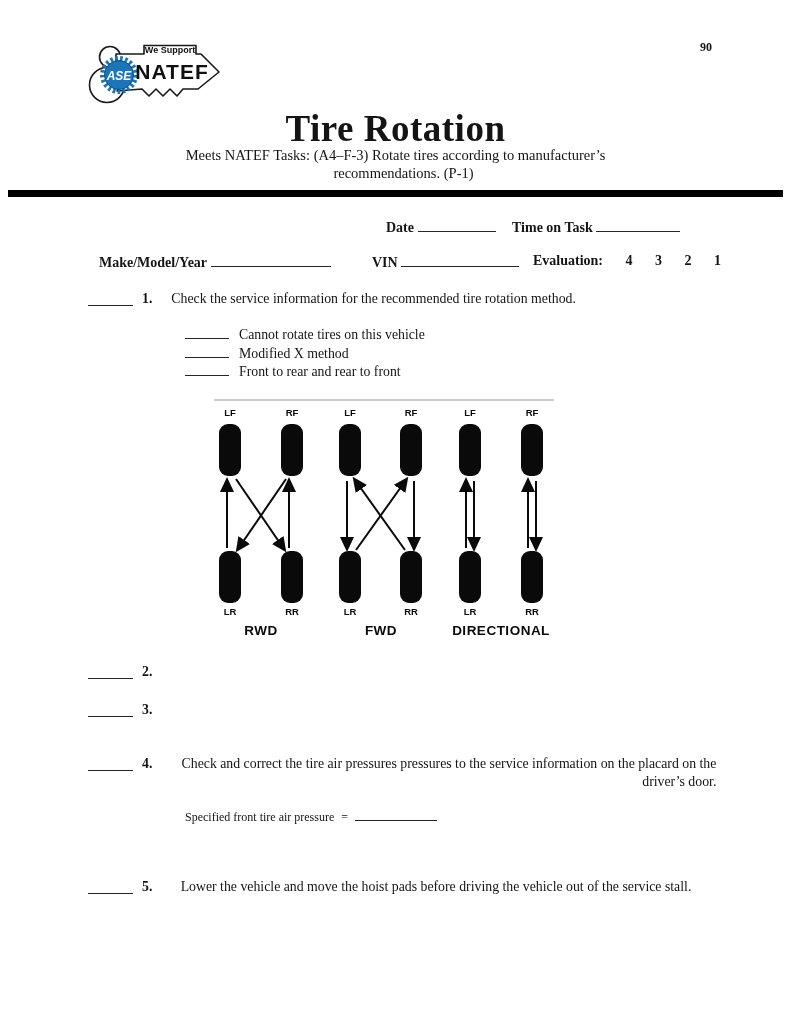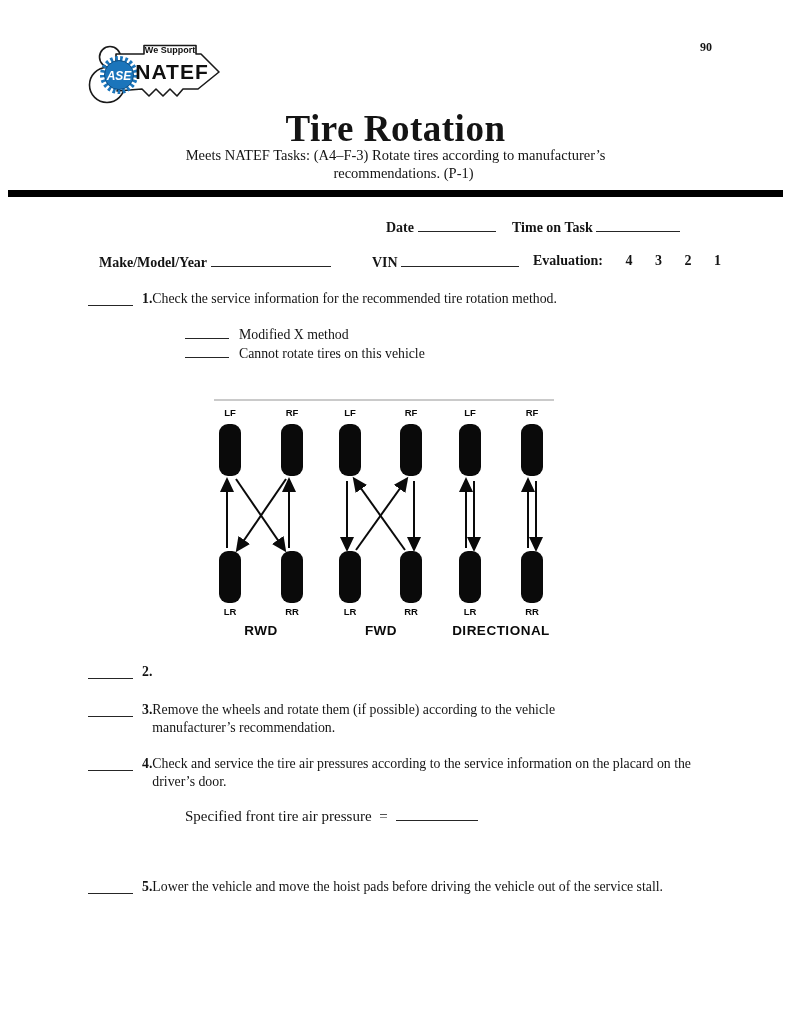--- a/index.html
+++ b/index.html
@@ -18,24 +18,24 @@
   .blank{
     display:inline-block; border-bottom:1.4px solid #262626;
     height:13px; vertical-align:baseline;
   }
   .field{font-size:14px; white-space:nowrap;}
   .field .lbl{font-weight:bold;}
   .eval-num{font-weight:bold; margin-left:19px;}
   .step{display:flex; align-items:flex-start; font-size:13.8px; line-height:17.5px;}
   .step .blank{width:45px; flex:0 0 45px; margin-top:2px;}
   .step .num{font-weight:bold; margin-left:9px; white-space:nowrap;}
-  .step .txt{margin-left:0;}
+  .step .txt{margin-left:19px;text-align:right;}
   .opt-row{line-height:17.6px; font-size:13.8px; white-space:nowrap;}
   .opt-row .blank{width:44px; margin-right:10px;}
-  .pressure{font-size:15px; white-space:nowrap;}
+  .pressure{font-size:12px; white-space:nowrap;}
   .pressure .blank{width:82px; margin-left:4px;}
   .pressure .eq{margin-left:4px;}
   .diagram-svg text{font-family:"Liberation Sans", sans-serif; font-weight:bold; fill:#0a0a0a;}
   .logo-svg text{font-family:"Liberation Sans", sans-serif;}
 </style>
 </head>
 <body>
 
 <div class="page">
 
@@ -91,24 +91,27 @@
   </div>
 
   <div class="abs step" style="left:88px; top:290px; width:600px;">
     <span class="blank"></span>
     <span class="num">1.</span>
     <span class="txt">Check the service information for the recommended tire rotation method.</span>
   </div>
 
   <div class="abs" style="left:185px; top:325px;">
     <div class="opt-row">
+      <span class="blank"></span><span>Cannot rotate tires on this vehicle</span>
+    </div>
+    <div class="opt-row">
       <span class="blank"></span><span>Modified X method</span>
     </div>
     <div class="opt-row">
-      <span class="blank"></span><span>Cannot rotate tires on this vehicle</span>
+      <span class="blank"></span><span>Front to rear and rear to front</span>
     </div>
   </div>
 
   <svg class="abs diagram-svg" style="left:198px; top:397px;" width="362" height="245" viewBox="0 0 362 245">
     <defs>
       <marker id="ah" markerWidth="8" markerHeight="8" refX="5.5" refY="3.5" orient="auto">
         <path d="M0,0 L7.5,3.5 L0,7 z" fill="#0a0a0a"></path>
       </marker>
     </defs>
 
@@ -164,27 +167,26 @@
   </svg>
 
   <div class="abs step" style="left:88px; top:663px; width:620px;">
     <span class="blank"></span>
     <span class="num">2.</span>
   </div>
 
   <div class="abs step" style="left:88px; top:701px;">
     <span class="blank"></span>
     <span class="num">3.</span>
-    <span class="txt" style="width:485px;">Remove the wheels and rotate them (if possible) according to the vehicle manufacturer’s recommendation.</span>
   </div>
 
   <div class="abs step" style="left:88px; top:755px;">
     <span class="blank"></span>
     <span class="num">4.</span>
-    <span class="txt" style="width:545px;">Check and service the tire air pressures according to the service information on the placard on the driver’s door.</span>
+    <span class="txt" style="width:545px;">Check and correct the tire air pressures pressures to the service information on the placard on the driver’s door.</span>
   </div>
 
   <div class="abs pressure" style="left:185px; top:807px;">
     <span>Specified front tire air pressure</span>
     <span class="eq">=</span>
     <span class="blank"></span>
   </div>
 
   <div class="abs step" style="left:88px; top:878px;">
     <span class="blank"></span>

